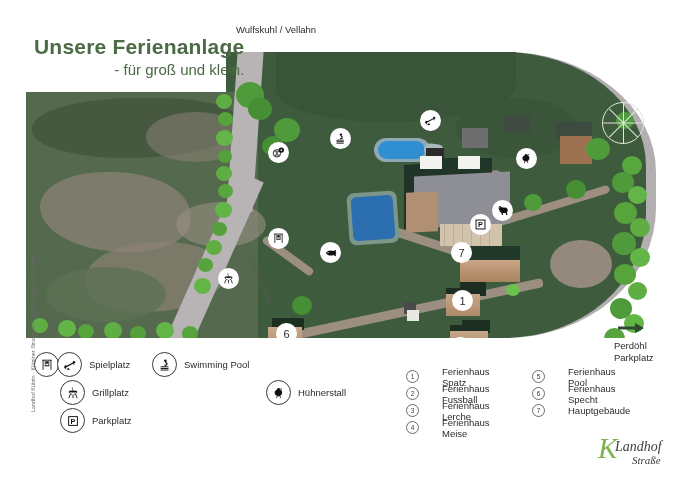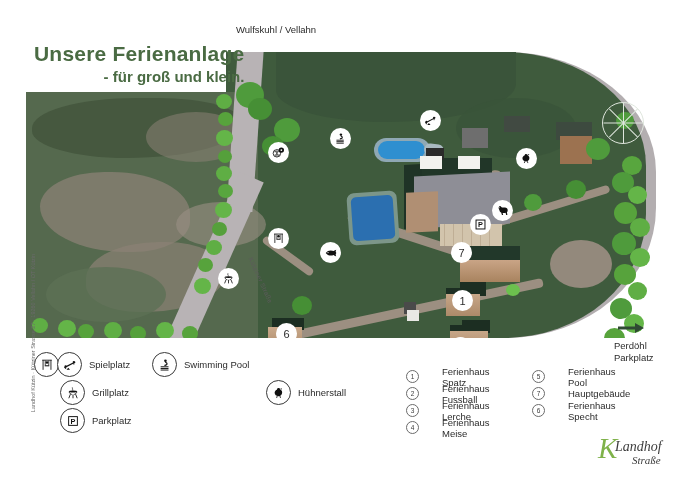--- a/index.html
+++ b/index.html
@@ -3,23 +3,23 @@
 <meta charset="utf-8">
 <style>
   html,body{margin:0;padding:0;}
   body{
     width:679px;height:480px;background:#ffffff;overflow:hidden;
     font-family:"Liberation Sans",sans-serif;color:#2b2b2b;position:relative;
   }
   #root{position:absolute;inset:0;}
 
   
-  .title-wrap{position:absolute;left:34px;top:43px;z-index:40;}
+  .title-wrap{position:absolute;left:34px;top:36px;z-index:40;}
   .title-main{font-size:21px;font-weight:bold;color:#4a6b43;letter-spacing:.2px;line-height:1;}
-  .title-sub{font-size:15px;font-weight:bold;color:#4a6b43;text-align:right;margin-top:5px;line-height:1;}
+  .title-sub{font-size:15px;font-weight:normal;color:#4a6b43;text-align:right;margin-top:5px;line-height:1;}
 
   
   .map{position:absolute;left:26px;top:52px;width:630px;height:286px;overflow:hidden;}
   .map-road-outer{position:absolute;left:202px;top:0;width:428px;height:286px;
     background:#b3aeb0;border-top-right-radius:150px 120px;border-bottom-right-radius:150px 130px;}
   .field-big{position:absolute;left:0;top:40px;width:232px;height:246px;background:#55694e;}
   .field-tex1{position:absolute;left:6px;top:46px;width:210px;height:60px;background:#46583f;border-radius:50% 40% 55% 45%;}
   .field-tex2{position:absolute;left:14px;top:120px;width:150px;height:80px;background:#8b8275;border-radius:45% 55% 40% 60%;opacity:.75;}
   .field-tex3{position:absolute;left:60px;top:190px;width:140px;height:70px;background:#8b8275;border-radius:55% 45% 60% 40%;opacity:.7;}
   .field-tex4{position:absolute;left:120px;top:60px;width:100px;height:50px;background:#8b8275;border-radius:50%;opacity:.55;}
@@ -452,26 +452,26 @@
         <span class="hnum">4</span>
         <span>Ferienhaus Meise</span>
       </div>
     </div>
     <div class="hcol" style="left:126px;">
       <div class="hli">
         <span class="hnum">5</span>
         <span>Ferienhaus Pool</span>
       </div>
       <div class="hli">
+        <span class="hnum">6</span>
+        <span>Ferienhaus Specht</span>
+      </div>
+      <div class="hli">
         <span class="hnum">7</span>
         <span>Hauptgebäude</span>
-      </div>
-      <div class="hli">
-        <span class="hnum">6</span>
-        <span>Ferienhaus Specht</span>
       </div>
     </div>
   </div>
 
   <div class="logo">
     <div class="logo-k">K</div>
     <div class="logo-t1">Landhof</div>
     <div class="logo-t2">Straße</div>
   </div>
 

